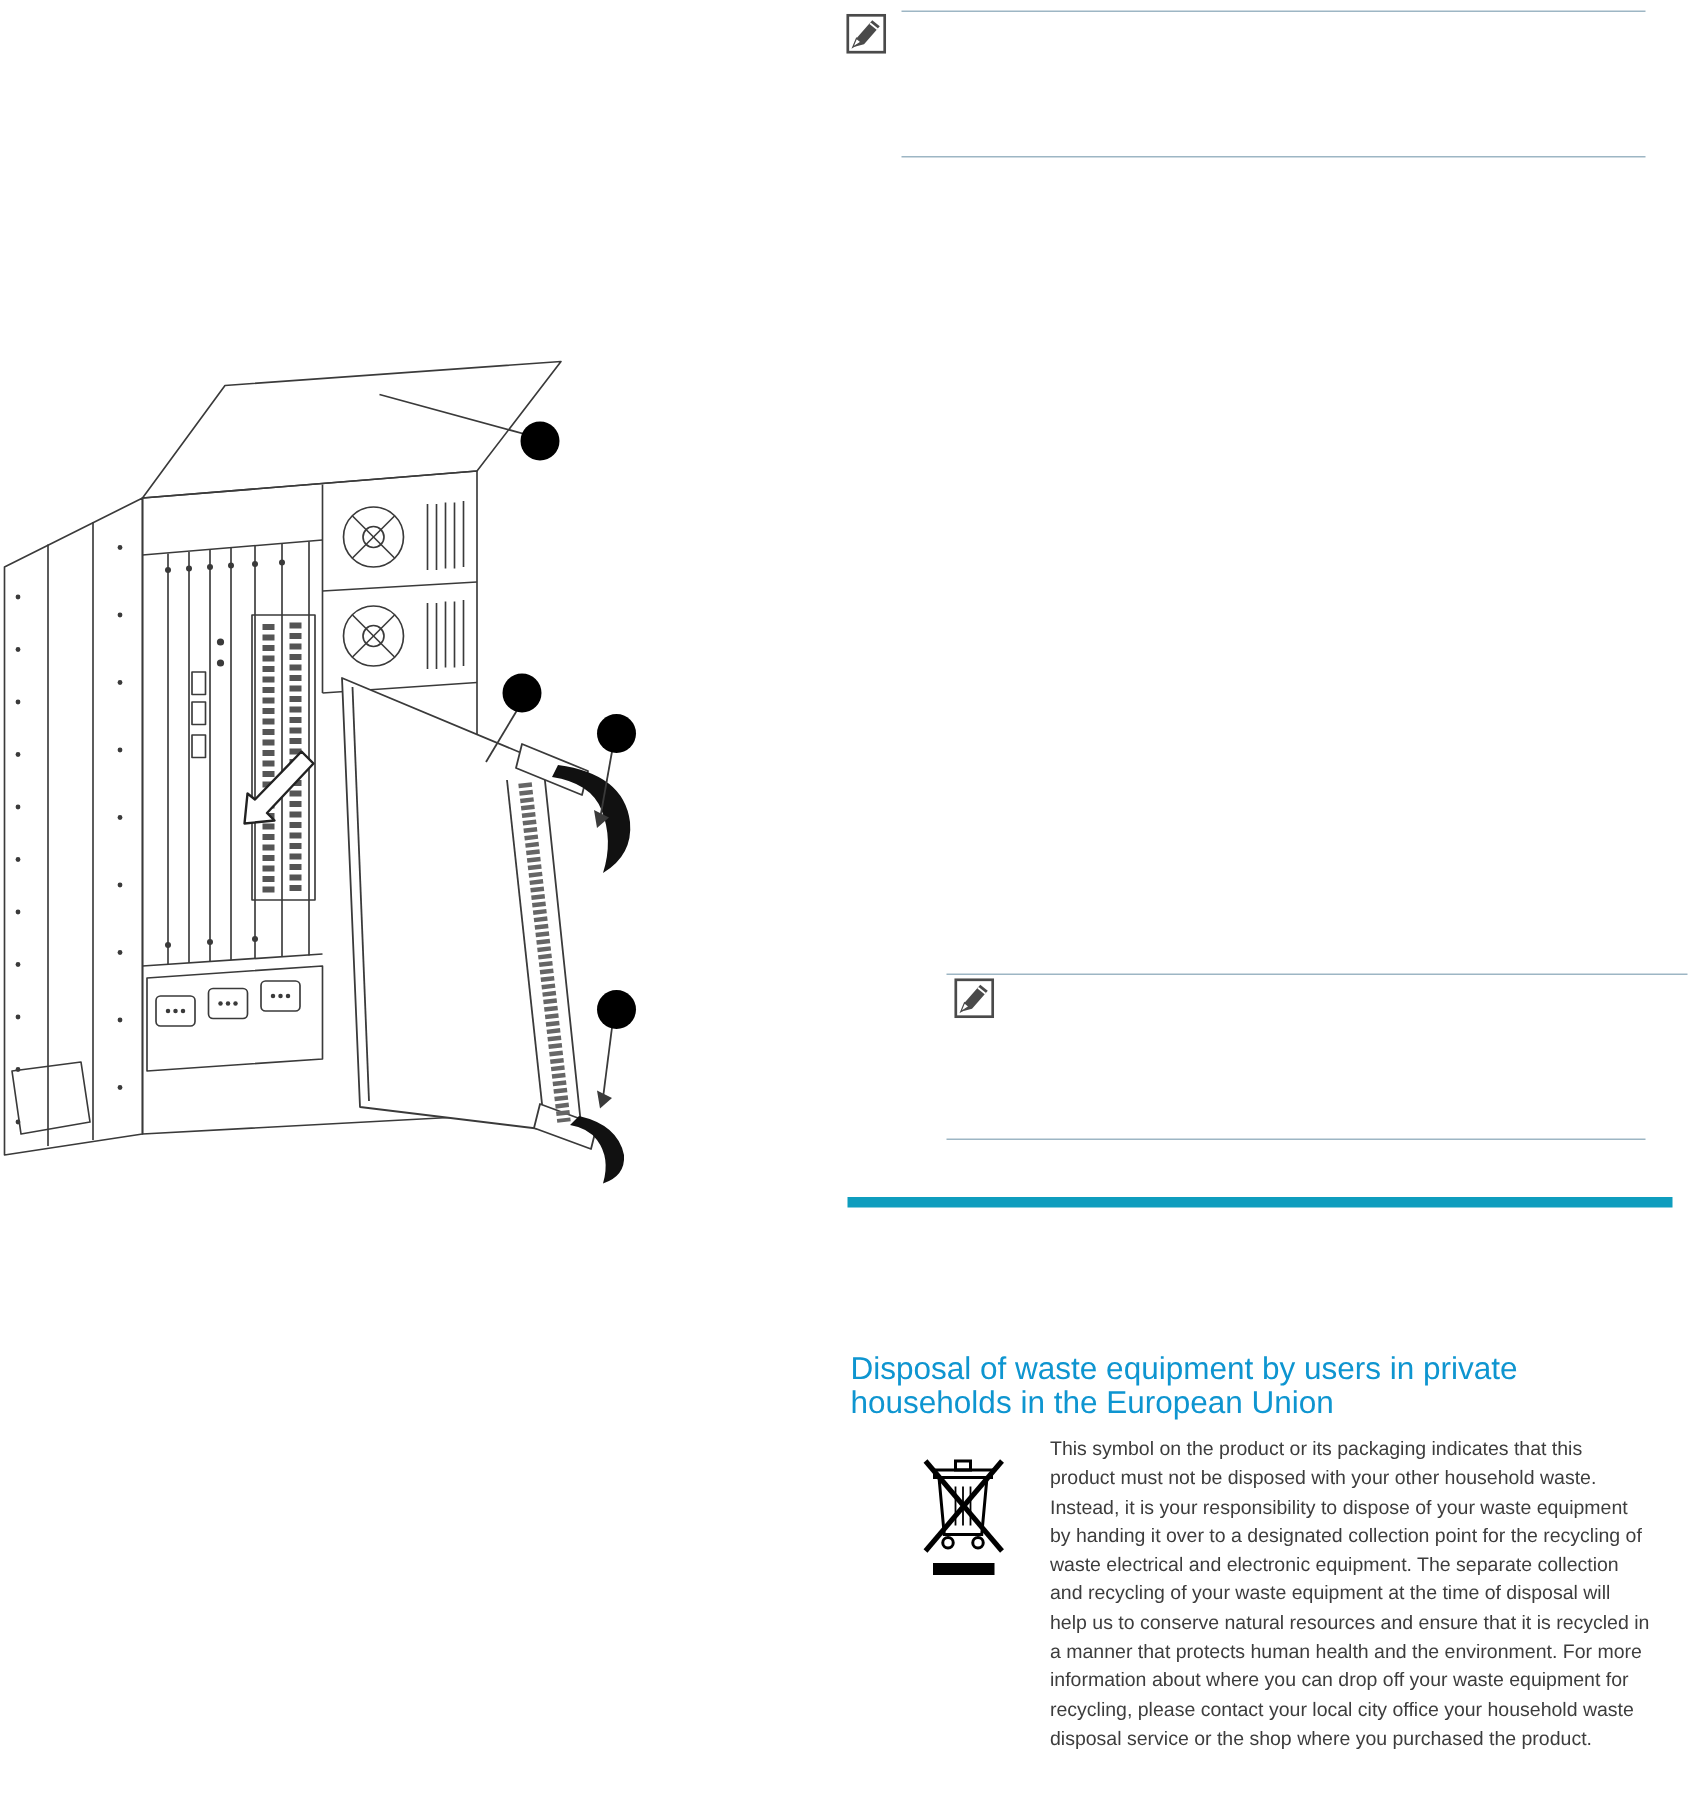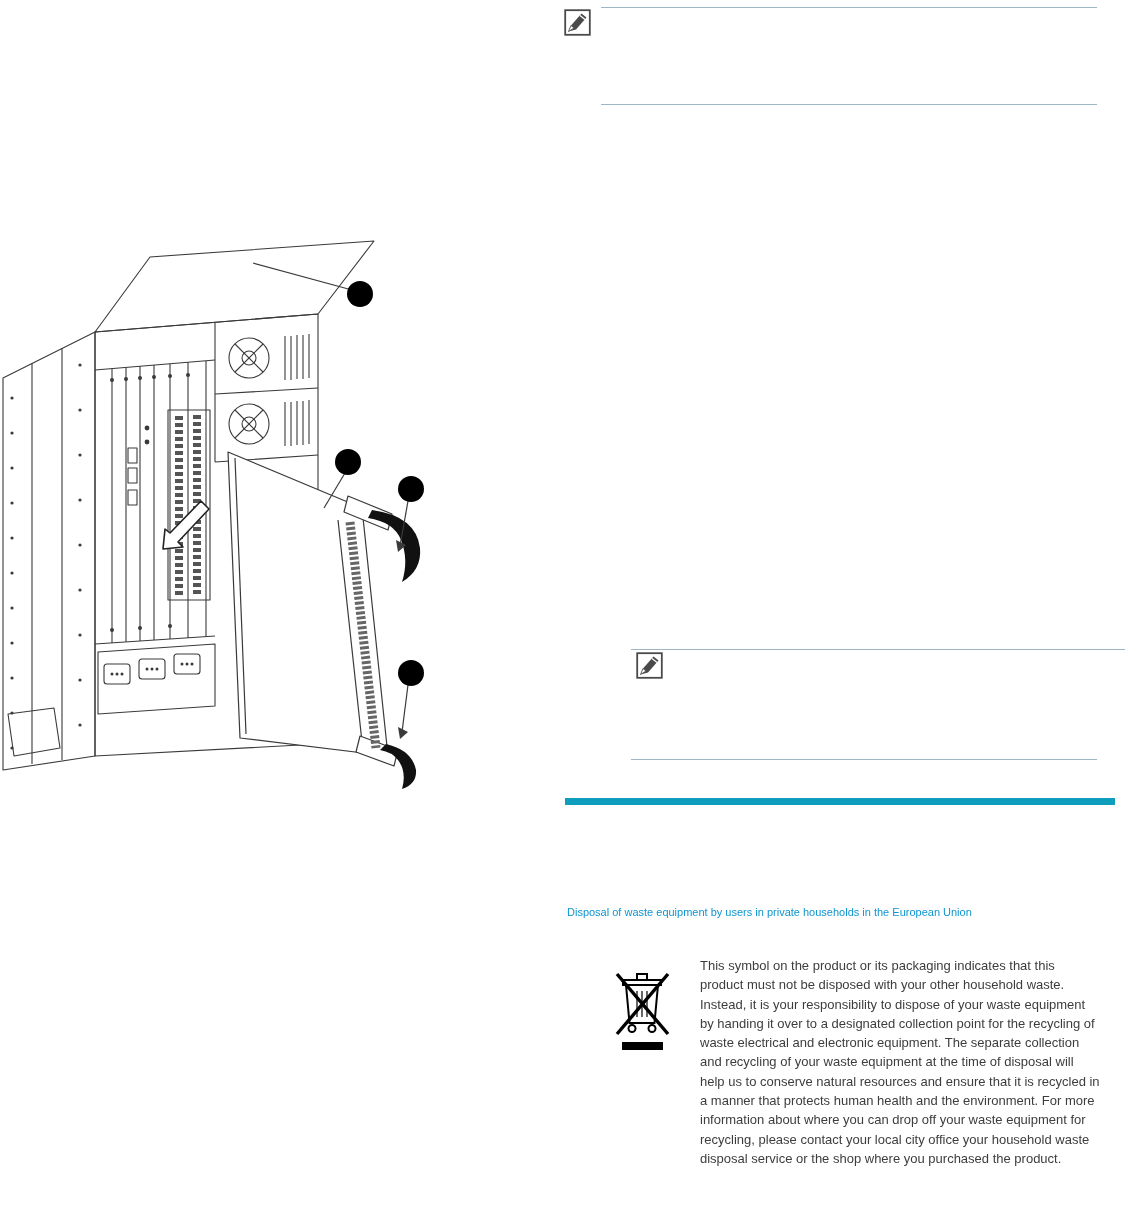--- a/index.html
+++ b/index.html
@@ -17,21 +17,21 @@
     position:absolute; font-size:13px; line-height:18px; color:#3d3d3d;
   }
 
   
   .figure { position:absolute; left:0; top:240px; width:450px; height:560px; }
 
   
   .divider { position:absolute; left:565px; top:798px; width:550px; height:7px; background:#0f9dbe; }
   .disposal-heading {
     position:absolute; left:567px; top:901px; width:516px;
-    font-size:11px; line-height:23px; font-weight:400; color:#0e95d0;
+    font-size:21px; line-height:23px; font-weight:400; color:#0e95d0;
   }
   .weee { position:absolute; left:612px; top:960px; width:62px; height:92px; }
   .disposal-body {
     position:absolute; left:700px; top:956px; width:400px;
     font-size:13px; line-height:19.3px; color:#3d3d3d;
   }
 </style>
 </head>
 <body>
 

